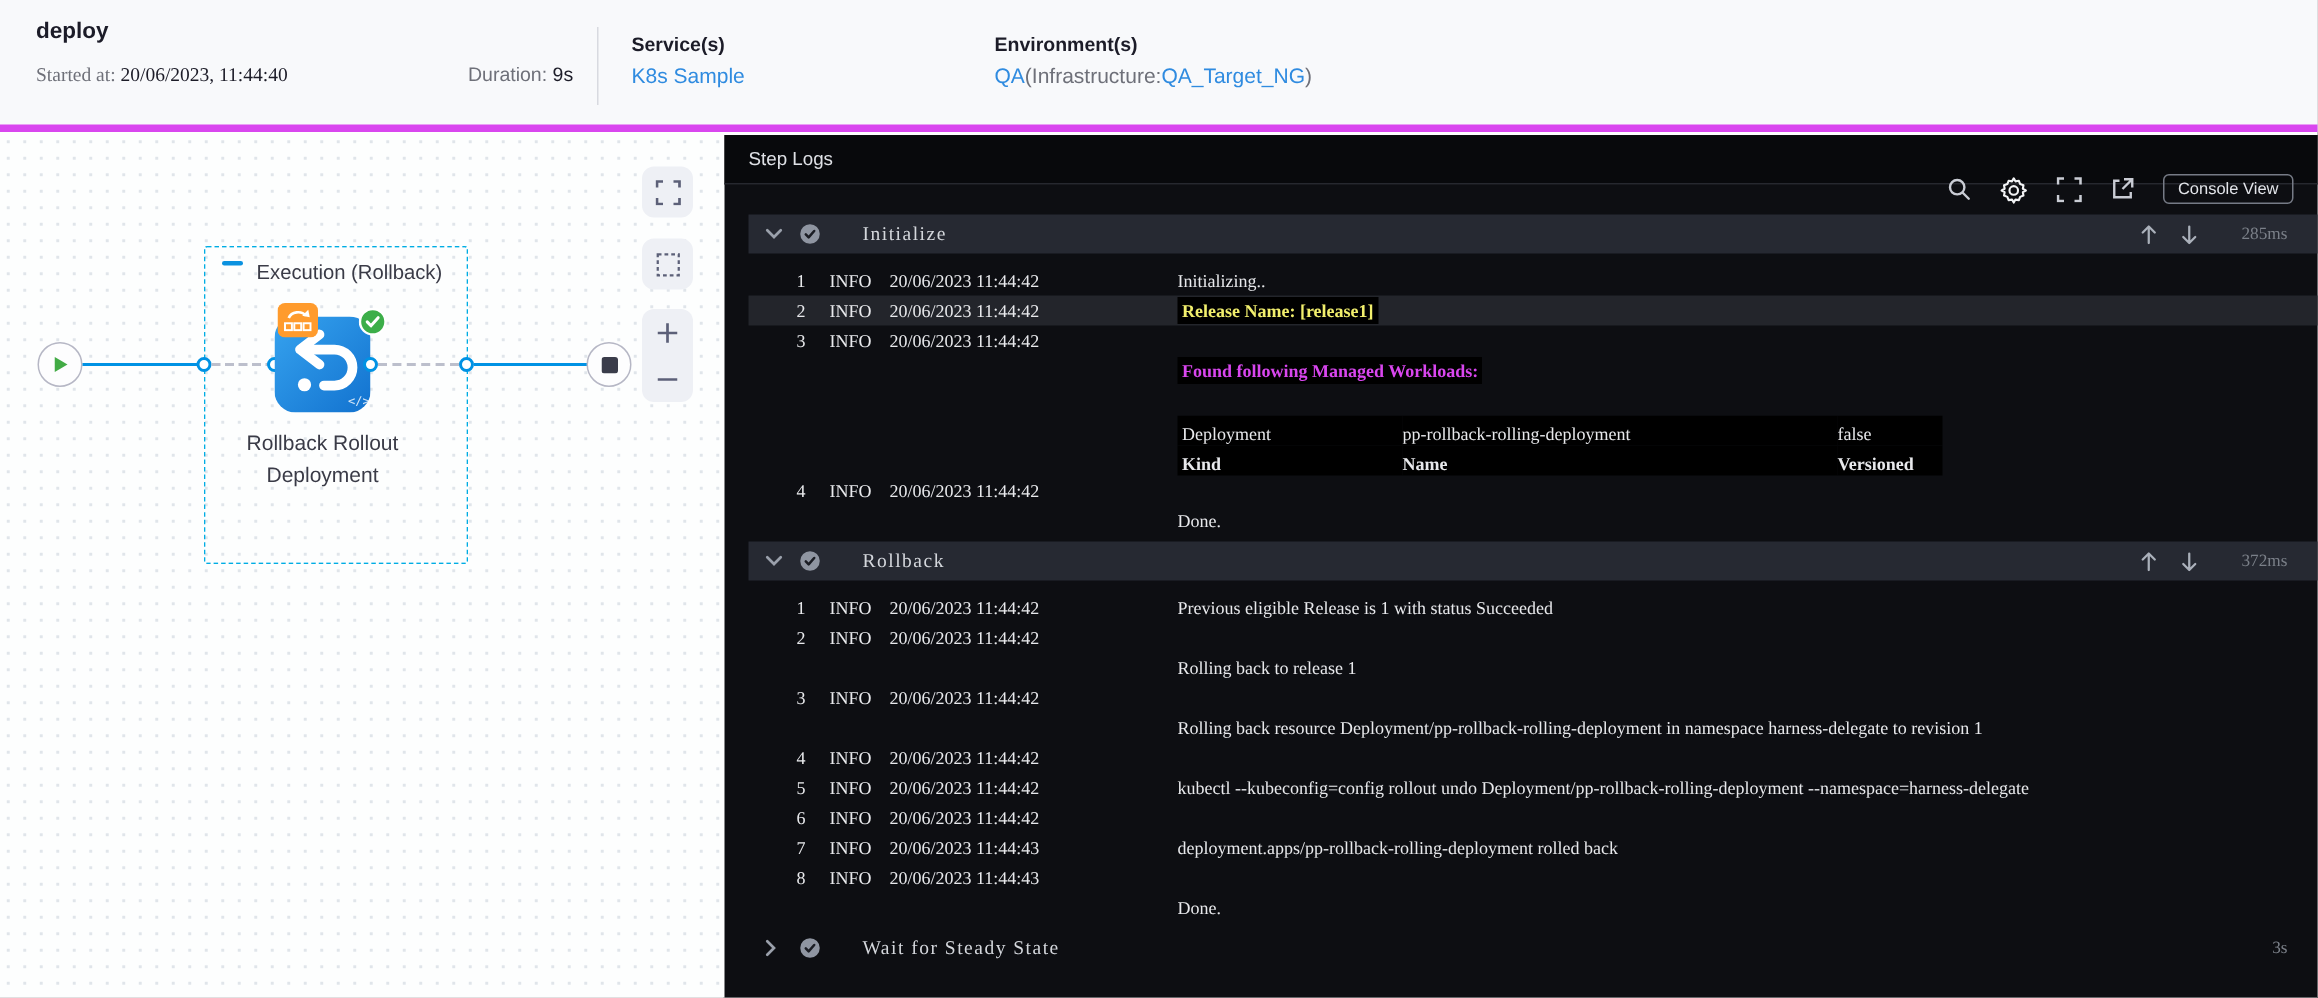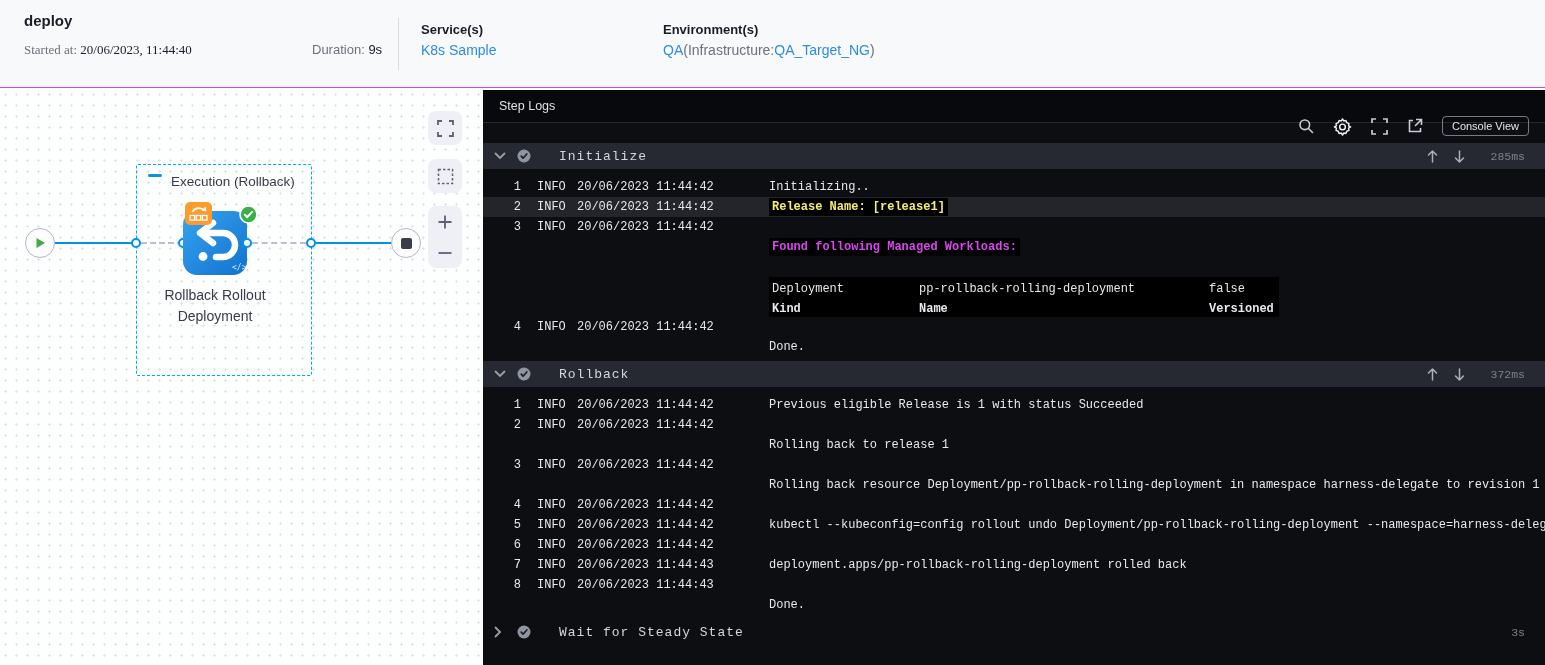--- a/index.html
+++ b/index.html
@@ -1,21 +1,21 @@
 <!DOCTYPE html>
 <html><head>
 <meta charset="utf-8">
 <style>
   * { margin:0; padding:0; box-sizing:border-box; }
   html,body { width:1545px; height:665px; overflow:hidden; background:#fff;
               font-family:"Liberation Sans", sans-serif; }
 
   
   .top-header { position:absolute; left:0; top:0; width:1545px; height:88px;
-                background:#f8f9fb; border-bottom:1px solid #d946ef; }
+                background:#f8f9fb; border-bottom:5px solid #d946ef; }
   .exec-title { position:absolute; left:24px; top:12px; font-size:15px; font-weight:700; color:#1c1c28; }
   .started-row { position:absolute; left:24px; top:42px; font-size:13px; color:#6e7079;font-family:Liberation Serif, serif; }
   .started-row b { color:#1c1c28; font-weight:500; }
   .duration-row { position:absolute; left:312px; top:42px; font-size:13px; color:#6e7079; }
   .duration-row b { color:#1c1c28; font-weight:500; }
   .hdr-divider { position:absolute; left:398px; top:18px; width:1px; height:52px; background:#d8dae0; }
   .hdr-block { position:absolute; top:22px; }
   .hdr-block .lbl { font-size:13px; font-weight:700; color:#1c1c28; margin-bottom:5px; }
   .hdr-block .val { font-size:14px; color:#6e7079; }
   .hdr-block .link { color:#2f8be0; cursor:pointer; }
@@ -57,21 +57,21 @@
                background:#0d0e12; color:#e8e9ec; }
   .log-topbar { height:33px; background:#08090c; border-bottom:1px solid #26282f;
                 display:flex; align-items:center; padding:0 16px; }
   .log-topbar .title { font-size:12.5px; color:#dfe1e6; }
   .topbar-icons { margin-left:auto; display:flex; align-items:center; gap:19px;margin-top:40px; }
   .icon-btn { background:none; border:none; padding:0; display:flex; align-items:center;
               justify-content:center; cursor:pointer; }
   .console-view-btn { background:none; border:1px solid #767b86; border-radius:4px; color:#e3e5ea;
                       font-size:11px; padding:3px 9px; cursor:pointer; font-family:"Liberation Sans",sans-serif; }
 
-  .log-body { padding-top:20px; font-family:Liberation Mono, monospace; }
+  .log-body { padding-top:20px; font-family:Liberation Serif, serif;margin-left:16px; }
   .sec-header { height:26px; display:flex; align-items:center; padding-left:11px; cursor:pointer; }
   .sec-header.expanded { background:#262932; }
   .sec-title { font-size:13px; letter-spacing:1px; color:#d4d7dc; margin-left:28px; }
   .sec-chevron { width:12px; display:flex; }
   .sec-check { margin-left:11px; display:flex; }
   .sec-right { margin-left:auto; display:flex; align-items:center; gap:16px; padding-right:20px; }
   .sec-arrow { background:none; border:none; padding:0; cursor:pointer; display:flex; }
   .sec-duration { font-size:11.5px; color:#7b8089; min-width:44px; text-align:right; }
 
   .sec-rows { padding:8px 0 4px 0; }

